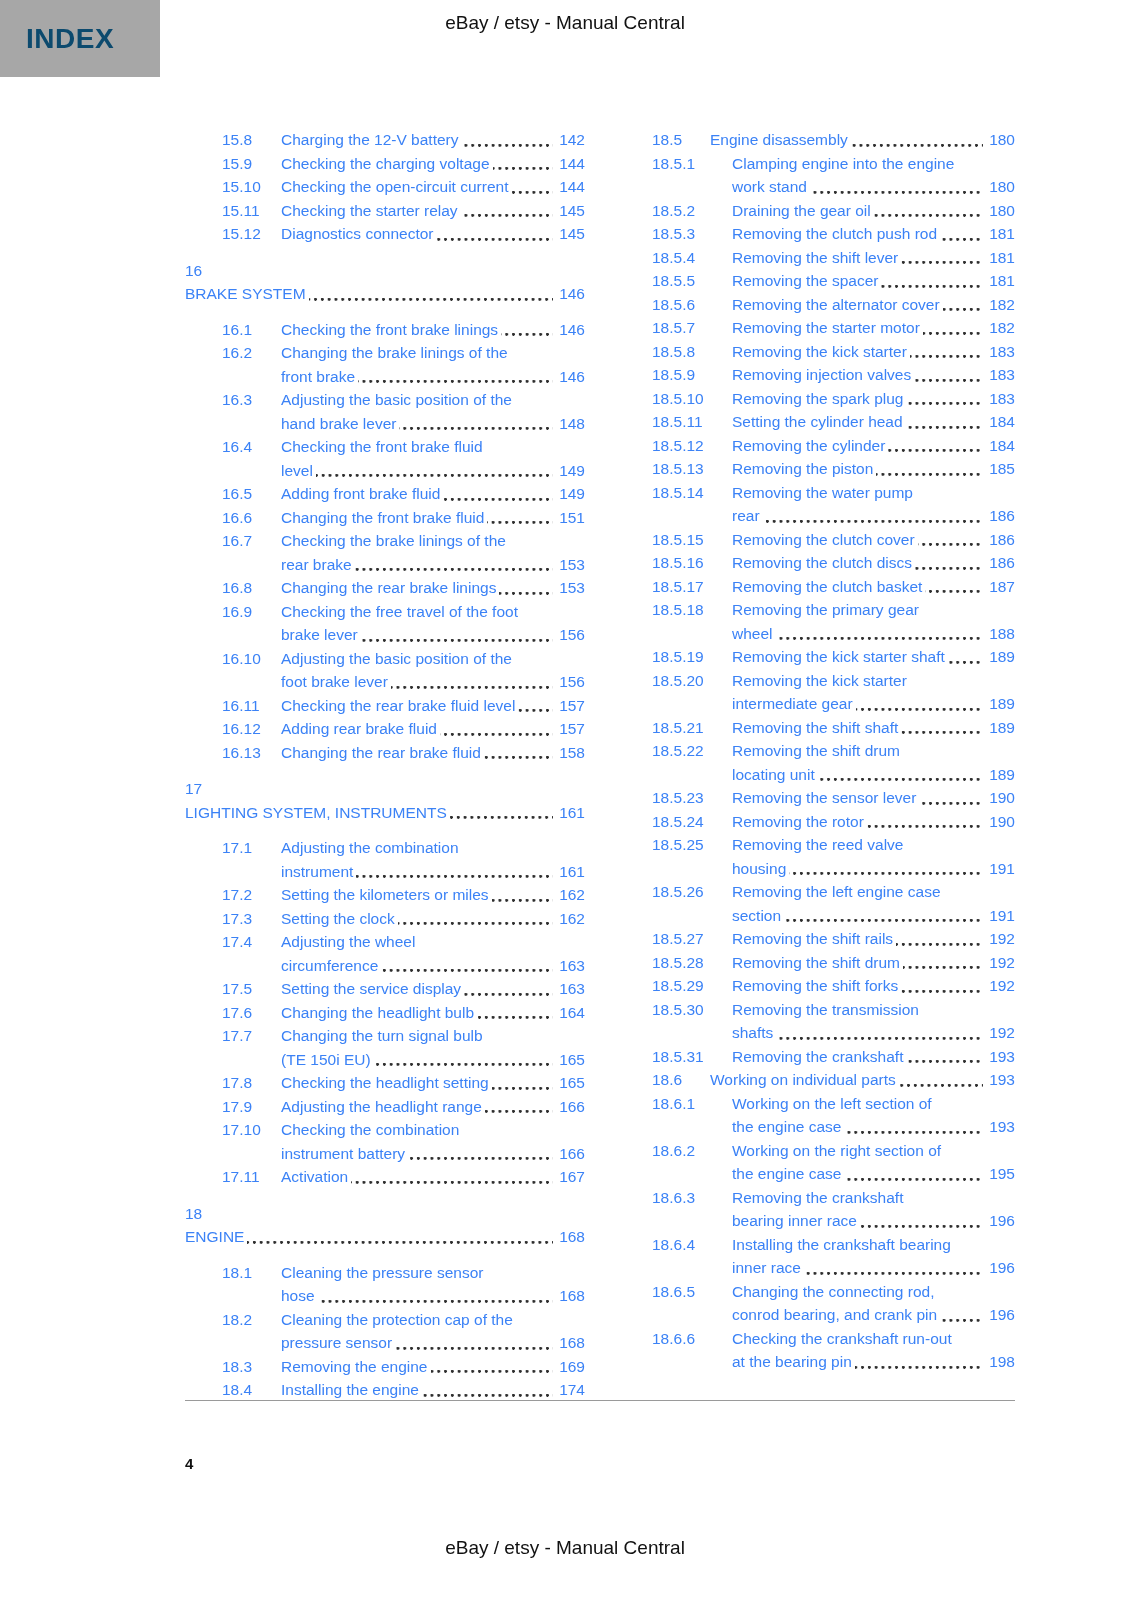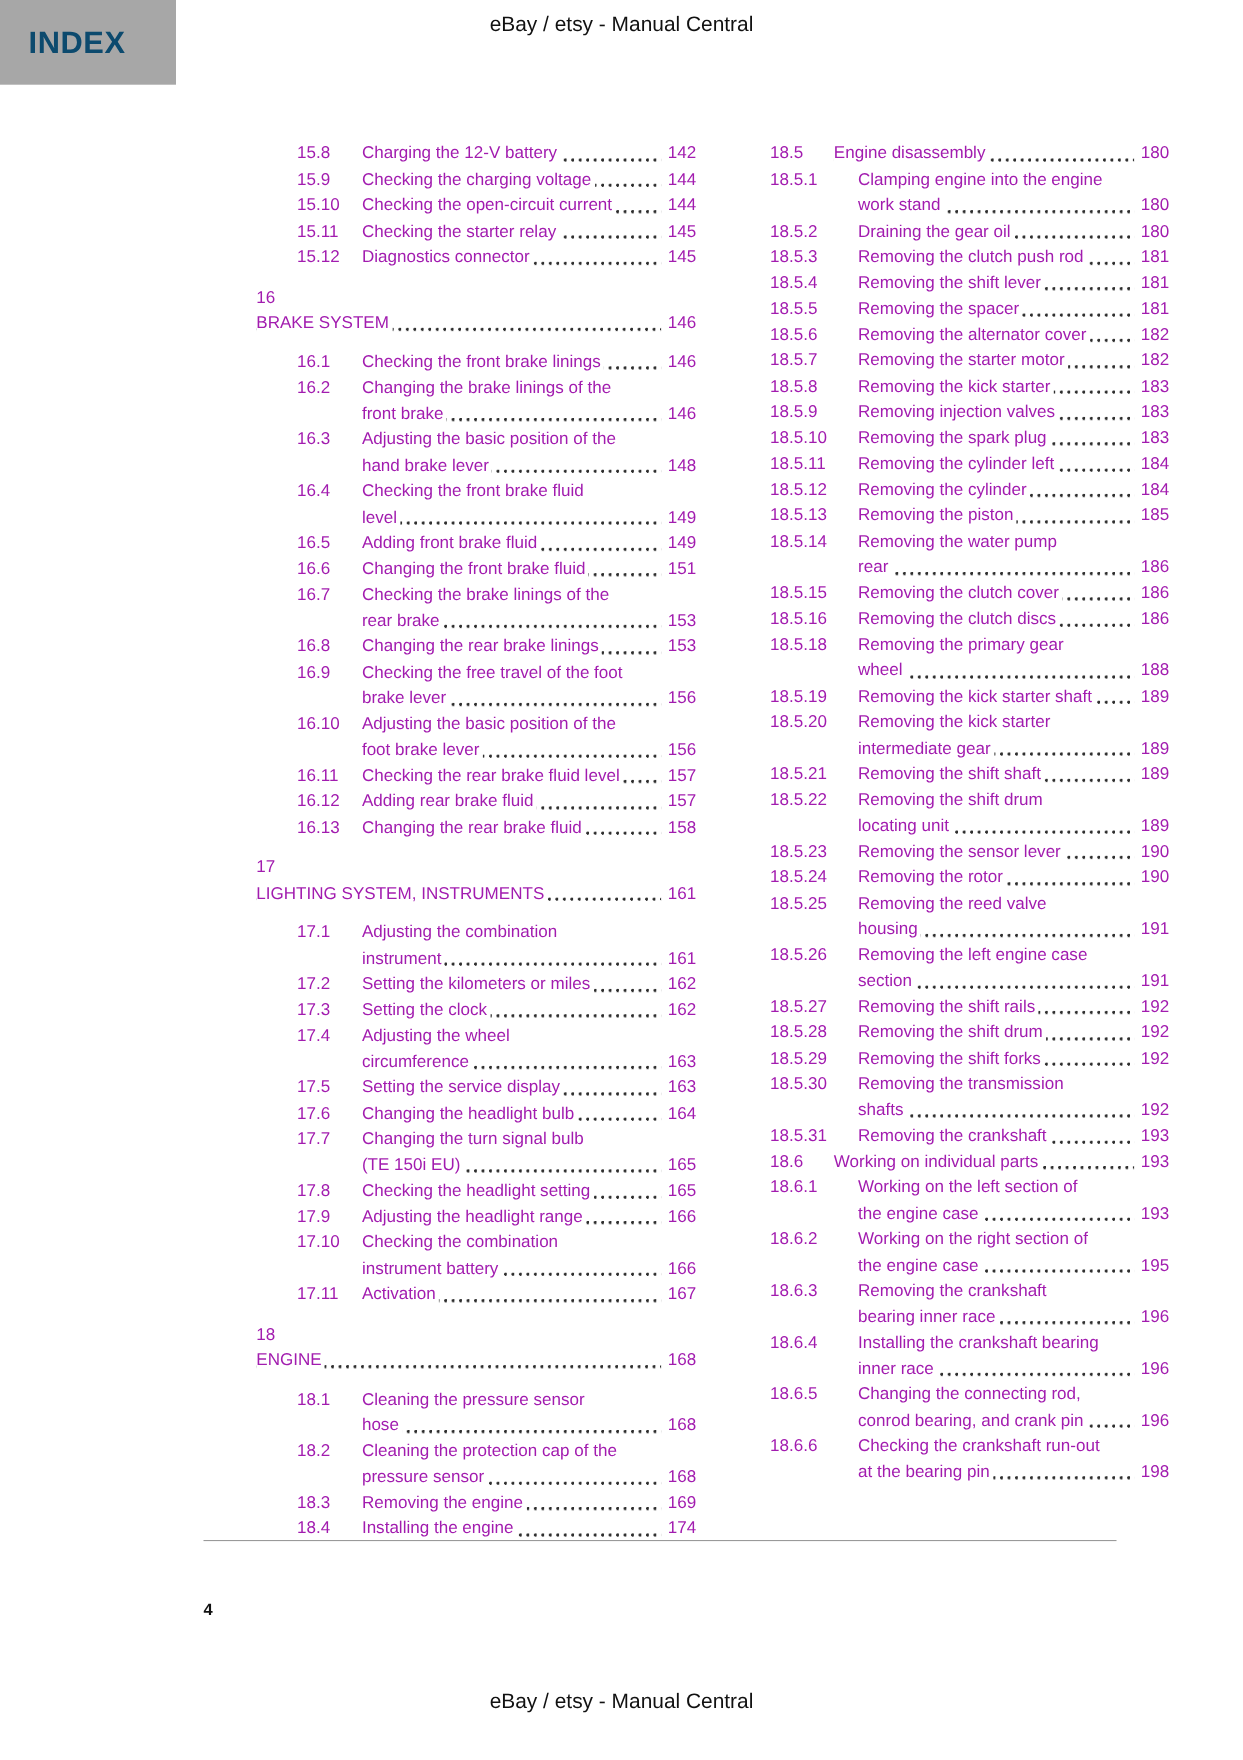--- a/index.html
+++ b/index.html
@@ -28,21 +28,21 @@
     position: absolute; top: 12px; left: 0;
     width: 1130px; text-align: center;
     font-size: 19px; color: #111;
   }
 
   
   .toc-wrap {
     position: absolute; left: 185px; top: 128px;
     width: 830px;
     display: flex; gap: 67px; align-items: flex-start;
-    font-size: 15.5px; line-height: 23.5px; color: #a21caf; margin-left: 48px;
+    font-size: 15.5px; line-height: 23.5px; color: #3b82f6;
   }
   .col-left  { width: 400px; }
   .col-right { width: 363px; }
 
   .toc-entry { display: flex; }
   .toc-num { flex-shrink: 0; }
 
   .toc-body {
     flex: 1; position: relative;
     background-image: radial-gradient(circle at 1.4px 1.4px, #2e2e2e 1.25px, transparent 1.6px);
@@ -298,21 +298,21 @@
       <div class="toc-entry level3">
         <span class="toc-num">18.5.9</span>
         <div class="toc-body"><span class="toc-title">Removing injection valves</span><span class="toc-page">183</span></div>
       </div>
       <div class="toc-entry level3">
         <span class="toc-num">18.5.10</span>
         <div class="toc-body"><span class="toc-title">Removing the spark plug</span><span class="toc-page">183</span></div>
       </div>
       <div class="toc-entry level3">
         <span class="toc-num">18.5.11</span>
-        <div class="toc-body"><span class="toc-title">Removing the cylinder left</span><span class="toc-page">184</span></div>
+        <div class="toc-body"><span class="toc-title">Setting the cylinder head</span><span class="toc-page">184</span></div>
       </div>
       <div class="toc-entry level3">
         <span class="toc-num">18.5.12</span>
         <div class="toc-body"><span class="toc-title">Removing the cylinder</span><span class="toc-page">184</span></div>
       </div>
       <div class="toc-entry level3">
         <span class="toc-num">18.5.13</span>
         <div class="toc-body"><span class="toc-title">Removing the piston</span><span class="toc-page">185</span></div>
       </div>
       <div class="toc-entry level3">
@@ -322,20 +322,24 @@
       </div>
       <div class="toc-entry level3">
         <span class="toc-num">18.5.15</span>
         <div class="toc-body"><span class="toc-title">Removing the clutch cover</span><span class="toc-page">186</span></div>
       </div>
       <div class="toc-entry level3">
         <span class="toc-num">18.5.16</span>
         <div class="toc-body"><span class="toc-title">Removing the clutch discs</span><span class="toc-page">186</span></div>
       </div>
       <div class="toc-entry level3">
+        <span class="toc-num">18.5.17</span>
+        <div class="toc-body"><span class="toc-title">Removing the clutch basket</span><span class="toc-page">187</span></div>
+      </div>
+      <div class="toc-entry level3">
         <span class="toc-num">18.5.18</span>
         <div class="toc-body"><span class="toc-title">Removing the primary gear
 wheel</span><span class="toc-page">188</span></div>
       </div>
       <div class="toc-entry level3">
         <span class="toc-num">18.5.19</span>
         <div class="toc-body"><span class="toc-title">Removing the kick starter shaft</span><span class="toc-page">189</span></div>
       </div>
       <div class="toc-entry level3">
         <span class="toc-num">18.5.20</span>

